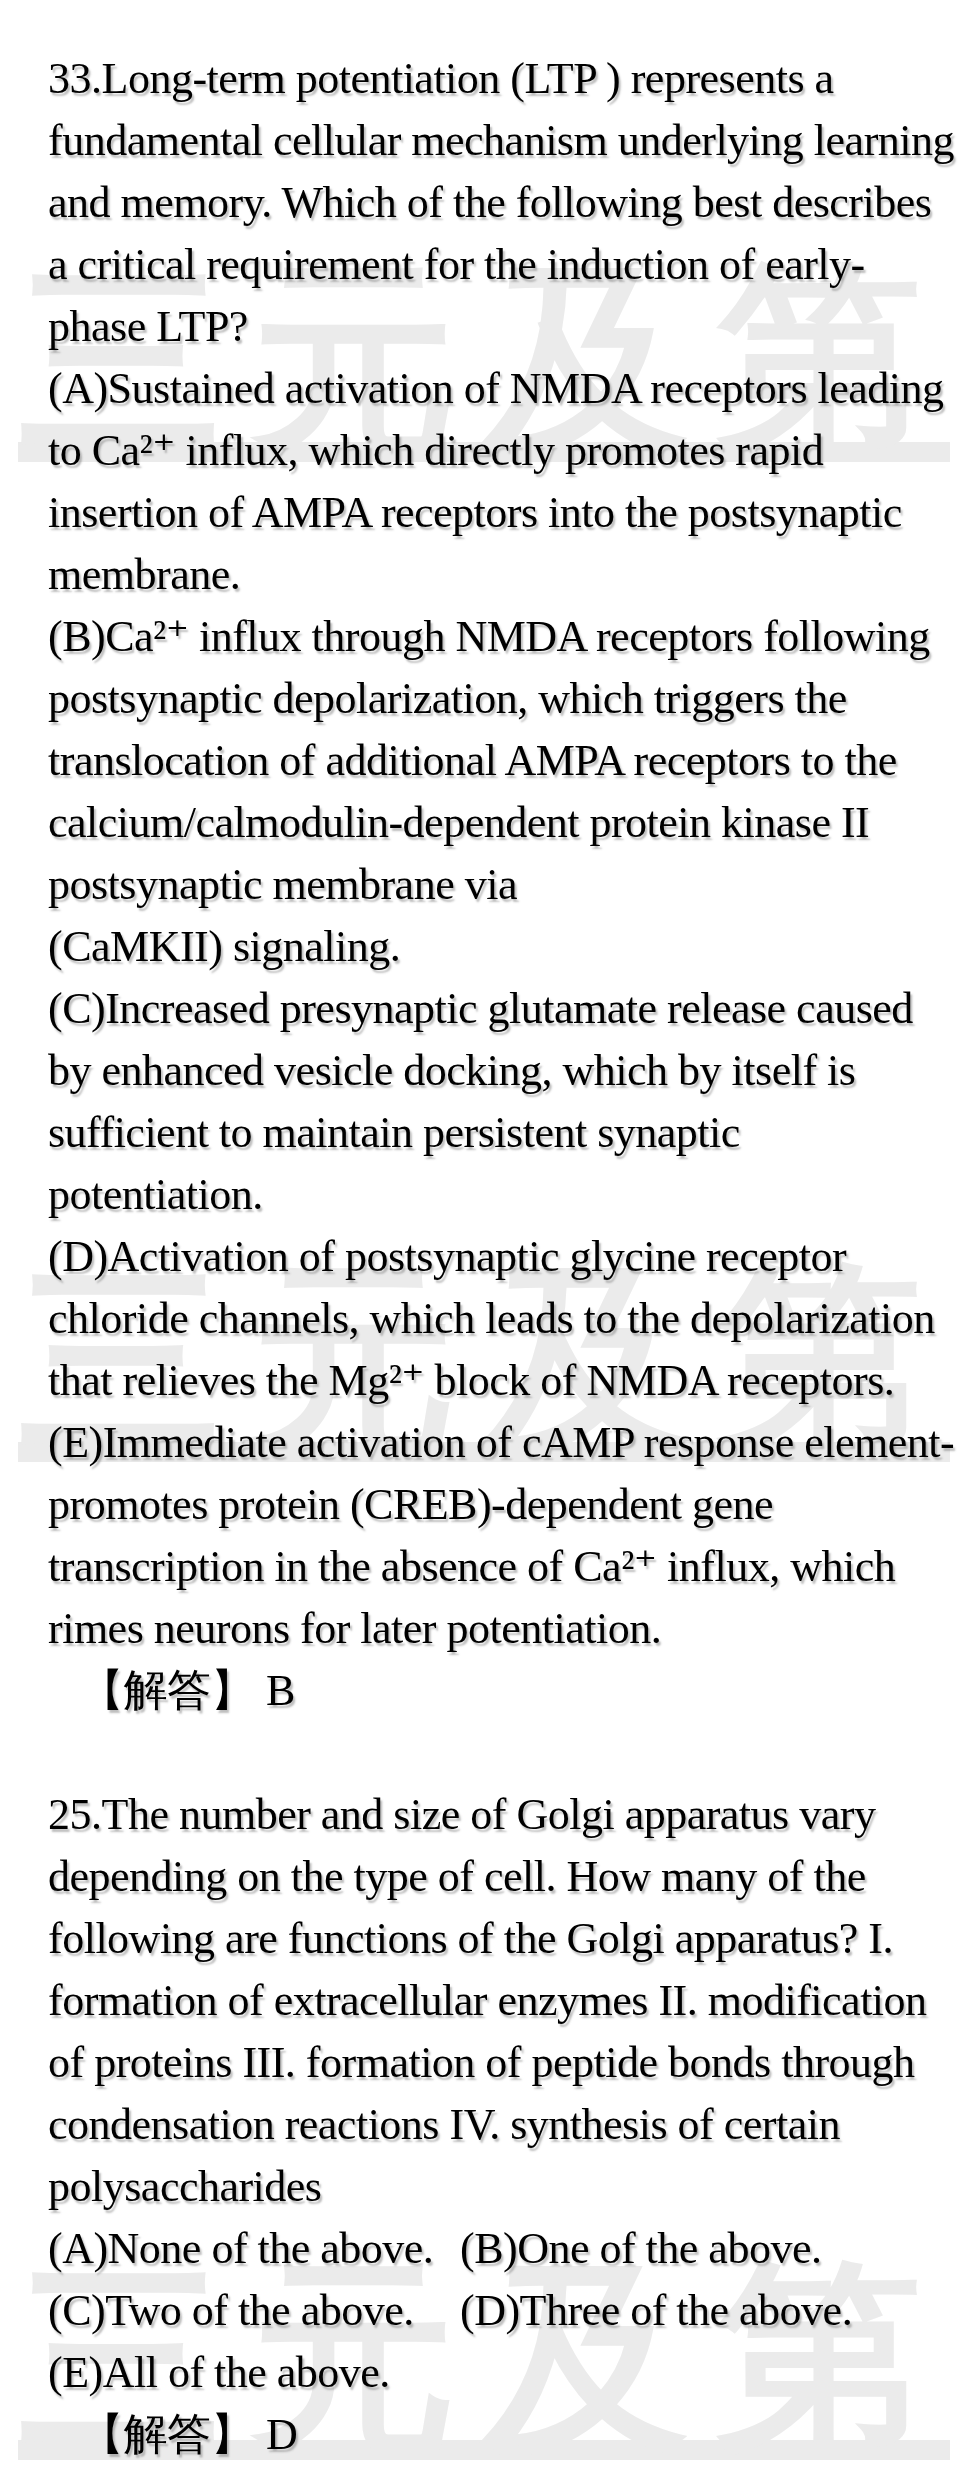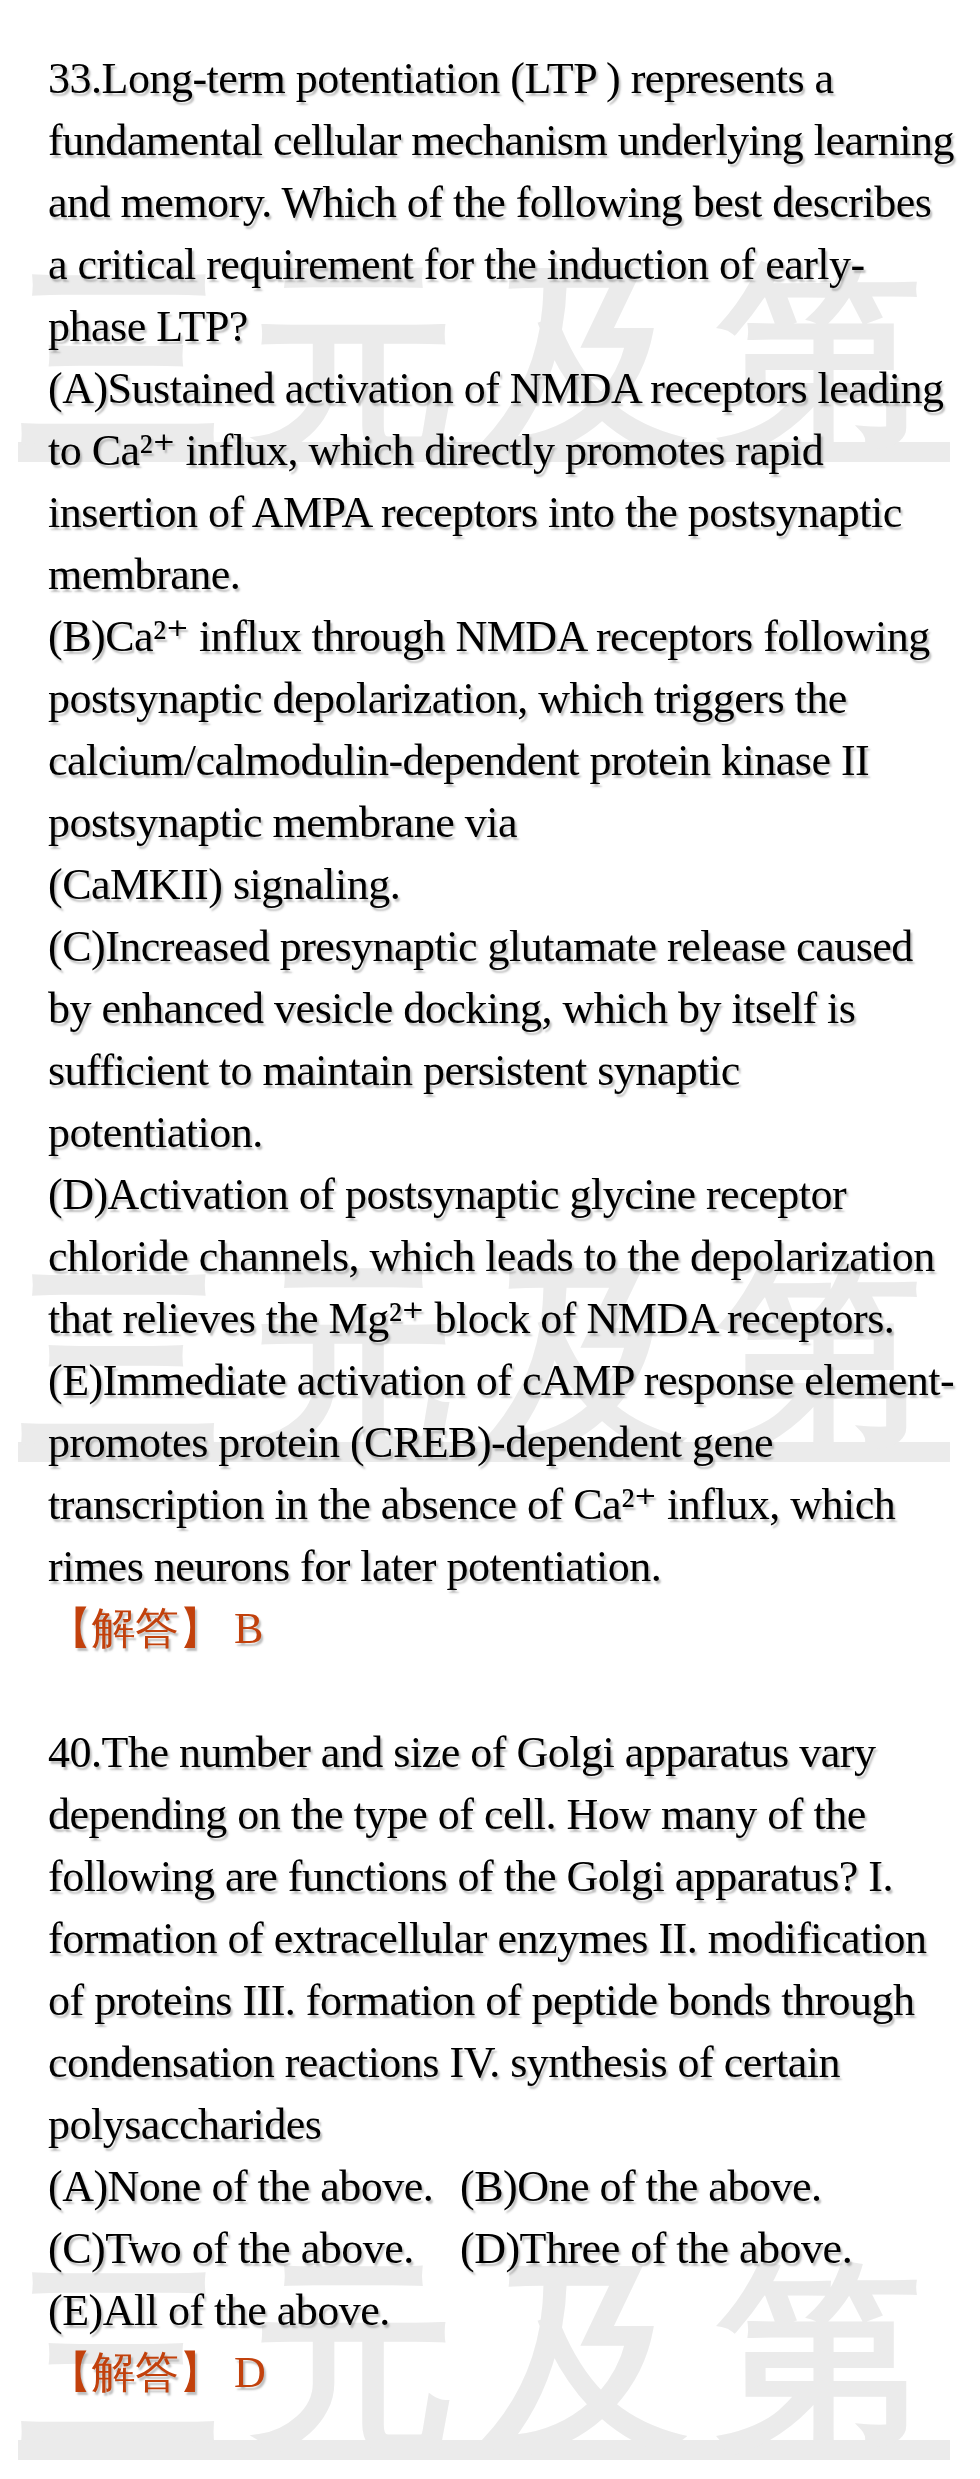--- a/index.html
+++ b/index.html
@@ -34,21 +34,21 @@
     z-index:1;
   }
   .line{
     height:62px;
     line-height:62px;
     font-size:44px;
     letter-spacing:-0.5px;
     white-space:pre;
     text-shadow:2px 3px 2px rgba(110,110,110,0.45);
   }
-  .answer{color:#c2410c;}
+  .answer{color:#000000;margin-left:32px;}
   .ans-letter{margin-left:12px;}
   .col1{display:inline-block;width:412px;}
 </style>
 </head>
 <body>
 
 <div class="page">
 
   <div class="watermark wm1">三元及第</div>
   <div class="watermark wm2">三元及第</div>
@@ -61,41 +61,42 @@
       <div class="line">fundamental cellular mechanism underlying learning</div>
       <div class="line">and memory. Which of the following best describes</div>
       <div class="line">a critical requirement for the induction of early-</div>
       <div class="line">phase LTP?</div>
       <div class="line">(A)Sustained activation of NMDA receptors leading</div>
       <div class="line">to Ca²⁺ influx, which directly promotes rapid</div>
       <div class="line">insertion of AMPA receptors into the postsynaptic</div>
       <div class="line">membrane.</div>
       <div class="line">(B)Ca²⁺ influx through NMDA receptors following</div>
       <div class="line">postsynaptic depolarization, which triggers the</div>
+      <div class="line">translocation of additional AMPA receptors to the</div>
       <div class="line">calcium/calmodulin-dependent protein kinase II</div>
       <div class="line">postsynaptic membrane via</div>
       <div class="line">(CaMKII) signaling.</div>
       <div class="line">(C)Increased presynaptic glutamate release caused</div>
       <div class="line">by enhanced vesicle docking, which by itself is</div>
       <div class="line">sufficient to maintain persistent synaptic</div>
       <div class="line">potentiation.</div>
       <div class="line">(D)Activation of postsynaptic glycine receptor</div>
       <div class="line">chloride channels, which leads to the depolarization</div>
       <div class="line">that relieves the Mg²⁺ block of NMDA receptors.</div>
       <div class="line">(E)Immediate activation of cAMP response element-</div>
       <div class="line">promotes protein (CREB)-dependent gene</div>
       <div class="line">transcription in the absence of Ca²⁺ influx, which</div>
       <div class="line">rimes neurons for later potentiation.</div>
       <div class="line answer"><span>【解答】</span><span class="ans-letter">B</span></div>
     </div>
 
     <div class="line"></div>
 
     <div>
-      <div class="line">40.The number and size of Golgi apparatus vary</div>
+      <div class="line">25.The number and size of Golgi apparatus vary</div>
       <div class="line">depending on the type of cell. How many of the</div>
       <div class="line">following are functions of the Golgi apparatus? I.</div>
       <div class="line">formation of extracellular enzymes II. modification</div>
       <div class="line">of proteins III. formation of peptide bonds through</div>
       <div class="line">condensation reactions IV. synthesis of certain</div>
       <div class="line">polysaccharides</div>
       <div class="line"><span class="col1">(A)None of the above.</span><span>(B)One of the above.</span></div>
       <div class="line"><span class="col1">(C)Two of the above.</span><span>(D)Three of the above.</span></div>
       <div class="line"><span class="col1">(E)All of the above.</span><span></span></div>
       <div class="line answer"><span>【解答】</span><span class="ans-letter">D</span></div>

